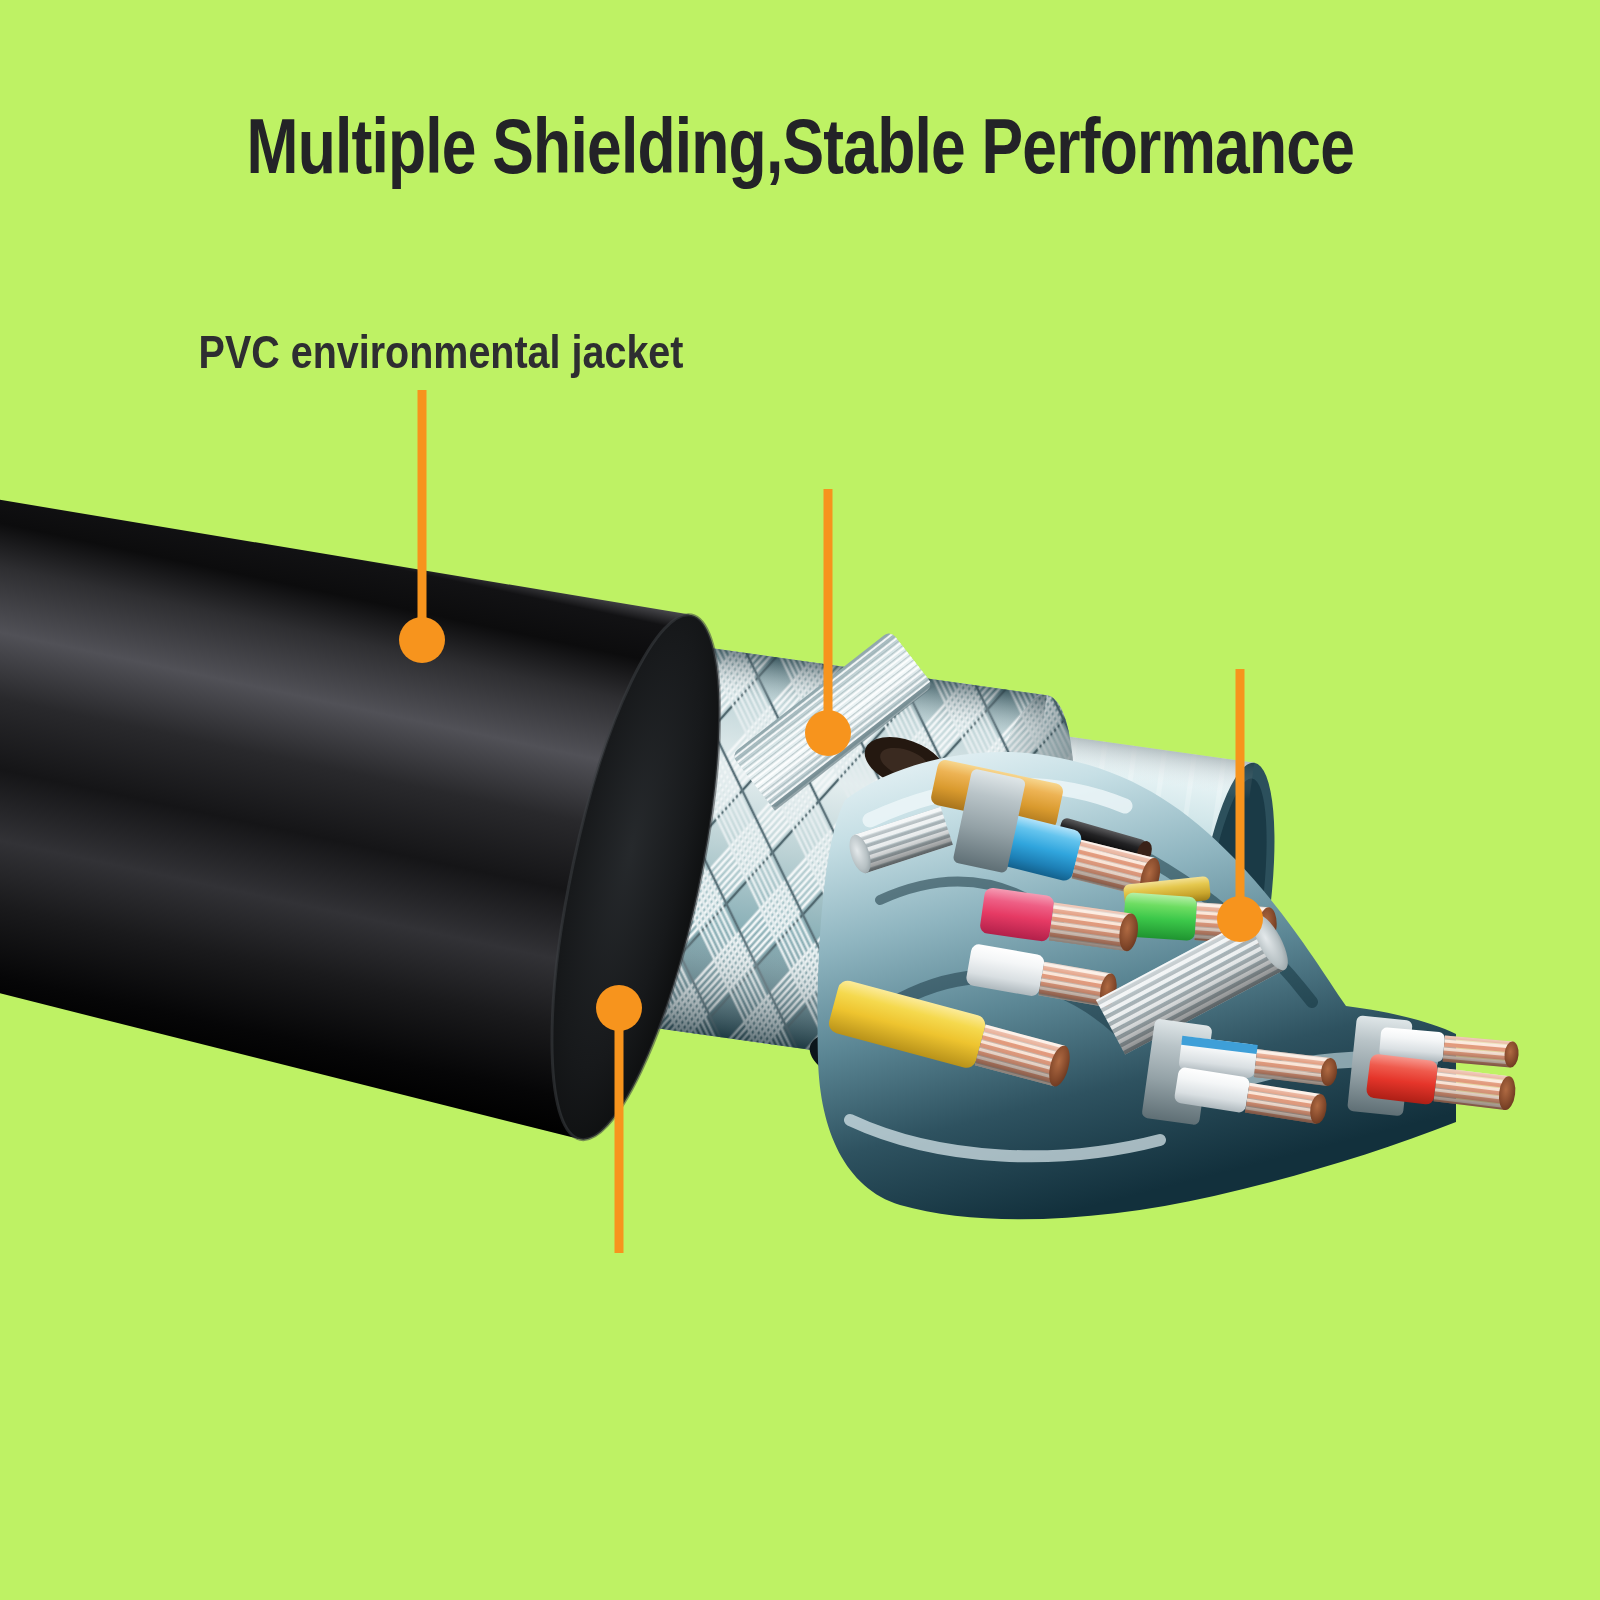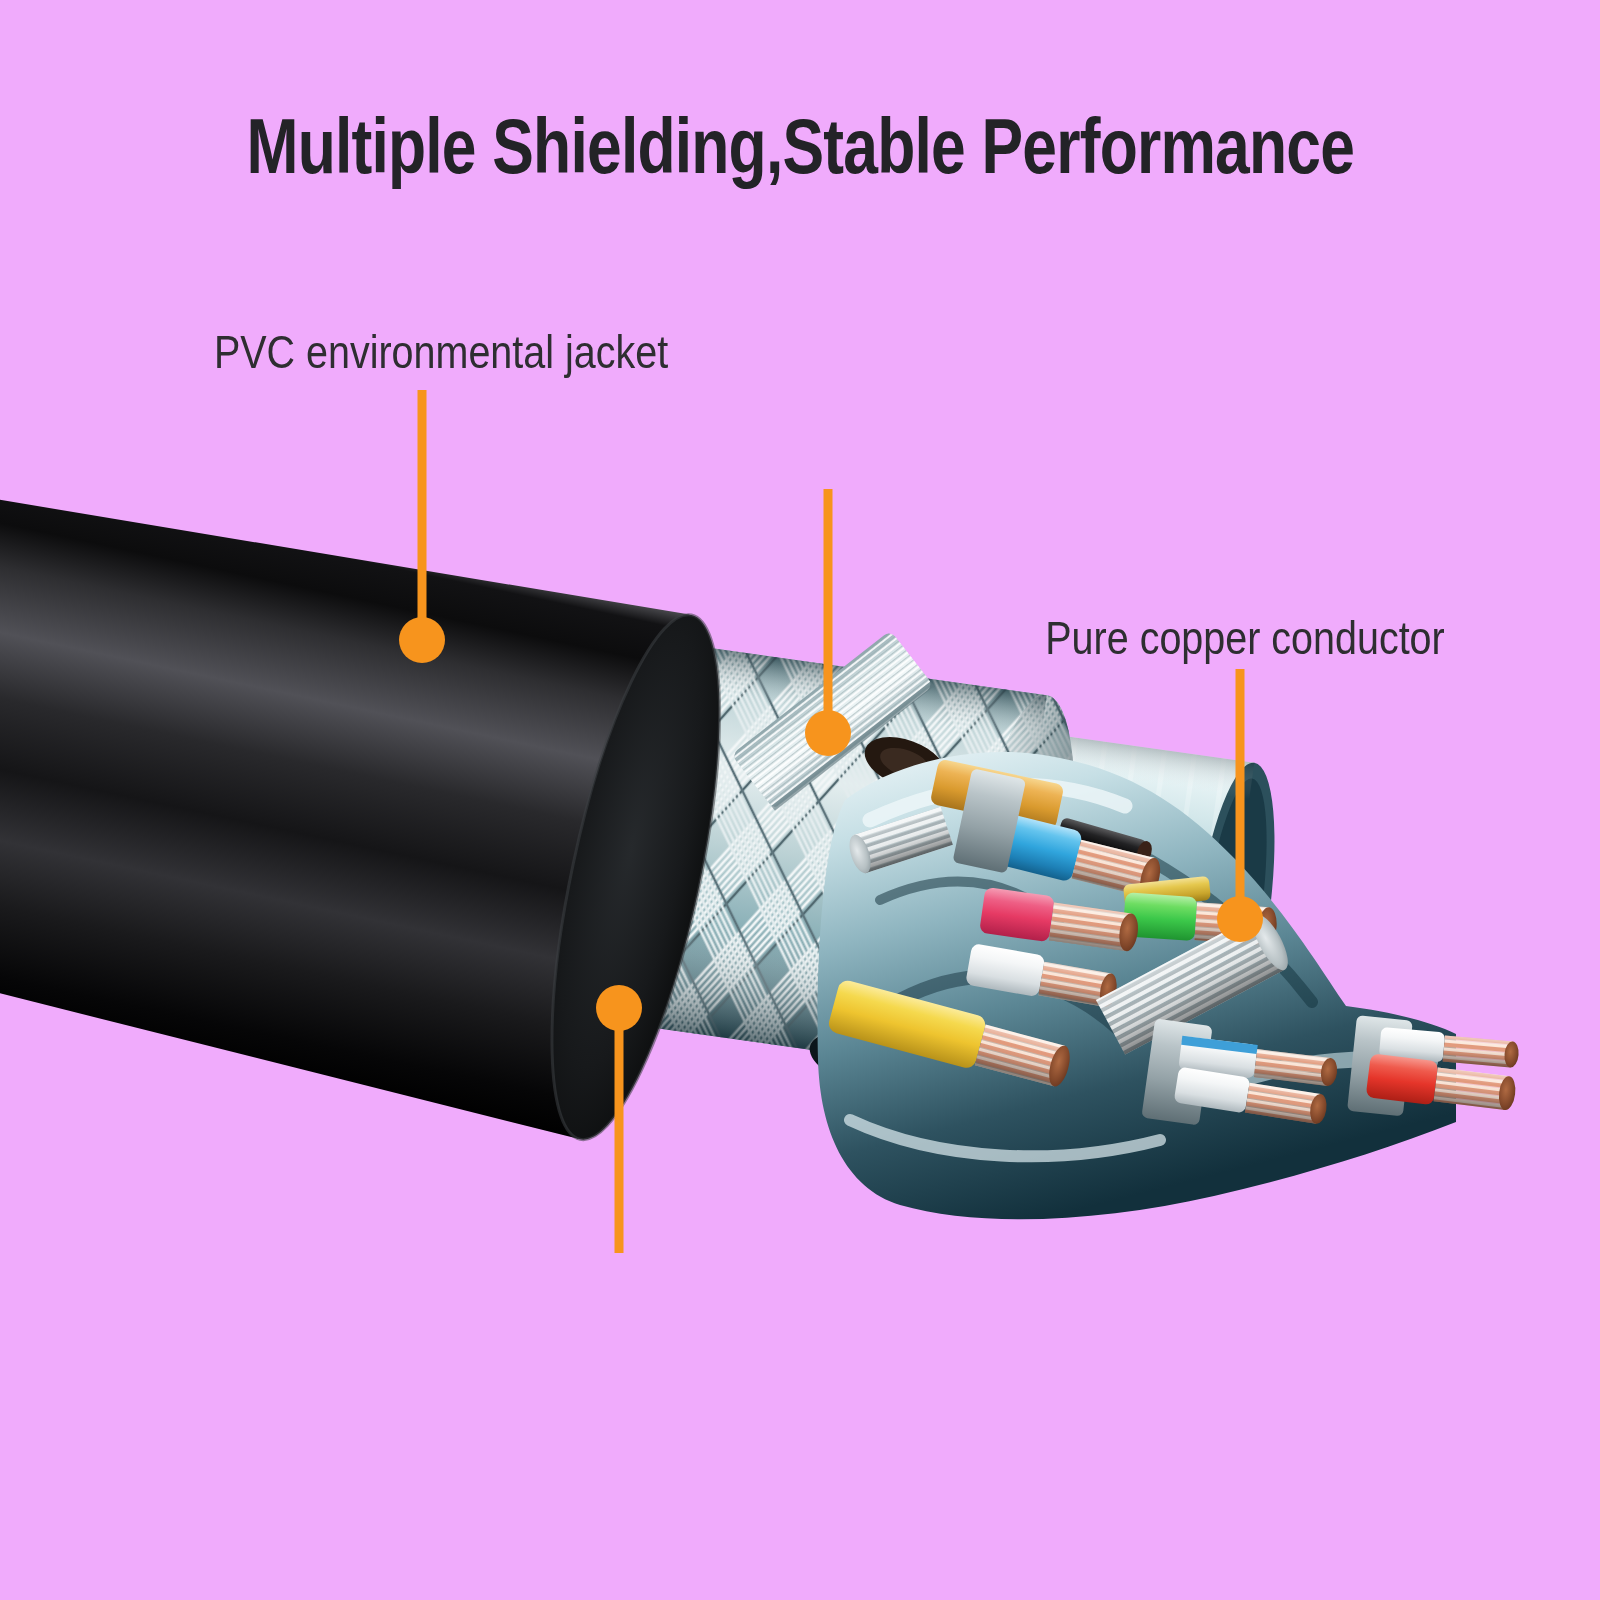--- a/index.html
+++ b/index.html
@@ -1,35 +1,35 @@
 <!DOCTYPE html>
 <html><head>
 <meta charset="utf-8">
 <style>
   html,body{margin:0;padding:0;background:#ffffff;}
   #stage{
     position:relative;
     width:1600px;height:1600px;
-    background:#f0abfc;
+    background:#bef264;
     overflow:hidden;
     font-family:"Liberation Sans","DejaVu Sans",sans-serif;
   }
   #cable-svg{position:absolute;left:0;top:0;width:1600px;height:1600px;}
   .page-title{
     position:absolute;left:0;right:0;top:104px;
     text-align:center;
     font-size:78px;font-weight:700;line-height:1.1;
     color:#232327;letter-spacing:-1px;
     white-space:nowrap;
   }
   .page-title .squeeze{display:inline-block;transform:scaleX(.80);transform-origin:50% 50%;}
   .callout-label{
     position:absolute;
     transform:translateX(-50%);
-    font-size:47px;font-weight:400;line-height:1.1;
+    font-size:47px;font-weight:700;line-height:1.1;
     color:#2E2E31;white-space:nowrap;
   }
   .callout-label .squeeze{display:inline-block;transform:scaleX(.84);transform-origin:50% 50%;}
   .lbl-pvc   {left:441px; top:326px;}
   .lbl-foil  {left:816px; top:422px;}
   .lbl-copper{left:1245px;top:612px;}
   .lbl-braid {left:617px; top:1258px;}
 </style>
 </head>
 <body>
@@ -374,17 +374,14 @@
   </g>
 </svg>
 
   <div class="page-title">
     <span class="squeeze">Multiple Shielding,Stable Performance</span>
   </div>
 
   <div class="callout-label lbl-pvc">
     <span class="squeeze">PVC environmental jacket</span>
   </div>
-  <div class="callout-label lbl-copper">
-    <span class="squeeze">Pure copper conductor</span>
-  </div>
 
 </div>
 
 </body></html>

